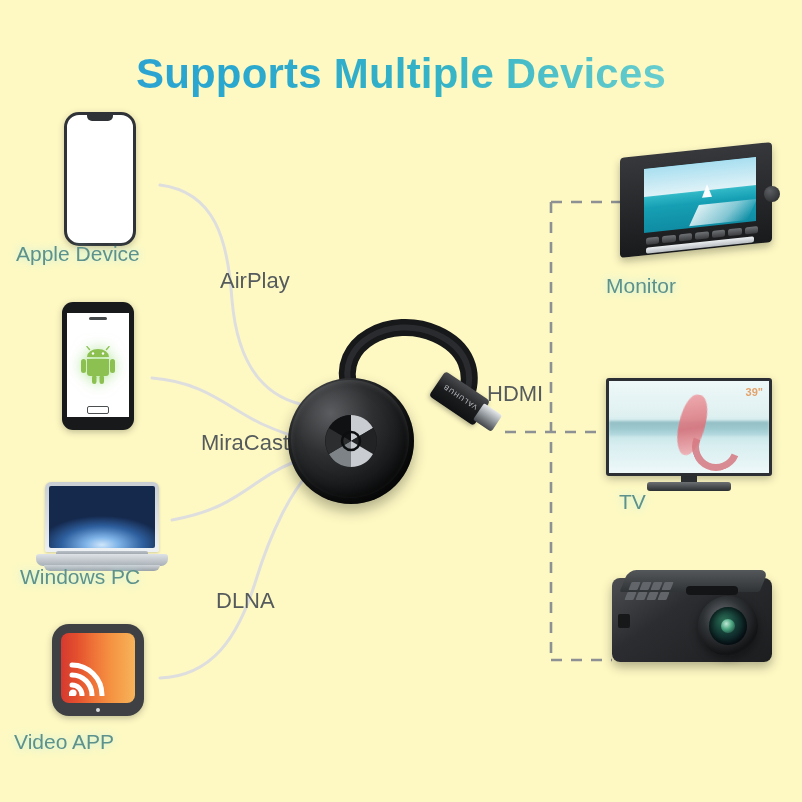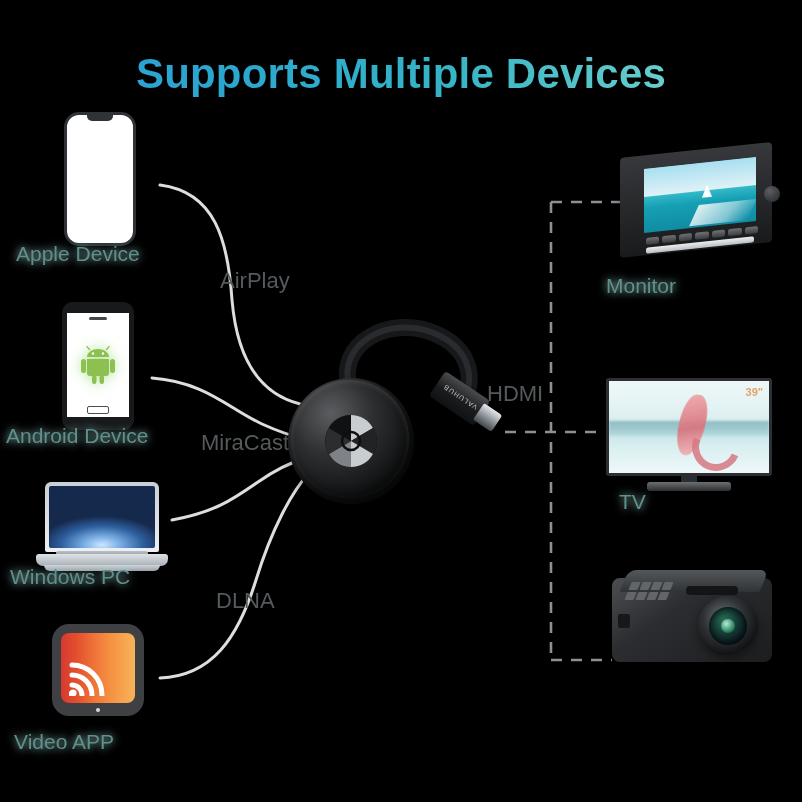--- a/index.html
+++ b/index.html
@@ -4,21 +4,21 @@
 <style>
   html, body {
     margin: 0;
     padding: 0;
     background: #ffffff;
   }
   #page {
     position: relative;
     width: 802px;
     height: 802px;
-    background: #000000;
+    background: #fef9c3;
     overflow: hidden;
     font-family: "Liberation Sans", sans-serif;
   }
   #wires {
     position: absolute;
     left: 0; top: 0;
     width: 802px; height: 802px;
     pointer-events: none;
   }
 
@@ -442,33 +442,32 @@
             <path d="M9.5 3.5 L7 0.6" stroke="#8cc152" stroke-width="1.4" stroke-linecap="round"></path>
             <path d="M26.5 3.5 L29 0.6" stroke="#8cc152" stroke-width="1.4" stroke-linecap="round"></path>
           </g>
           <circle cx="13" cy="7.5" r="1.2" fill="#ffffff"></circle>
           <circle cx="23" cy="7.5" r="1.2" fill="#ffffff"></circle>
         </svg>
         <div class="home"></div>
       </div>
     </div>
   </div>
-  <div class="dev-label" style="left:6px; top:424px; width:196px;">Android Device</div>
 
   <div class="node" style="left:36px; top:482px;">
     <div class="laptop">
       <div class="lid">
         <div class="scr"></div>
       </div>
       <div class="kb"></div>
       <div class="base"></div>
       <div class="foot"></div>
     </div>
   </div>
-  <div class="dev-label" style="left:10px; top:565px; width:166px;">Windows PC</div>
+  <div class="dev-label" style="left:20px; top:565px; width:166px;">Windows PC</div>
 
   <div class="node" style="left:52px; top:624px;">
     <div class="vapp">
       <div class="scr">
         <svg class="cast-icon" viewBox="0 0 38 34">
           <g fill="none" stroke="#ffffff" stroke-width="5" stroke-linecap="round">
             <path d="M2 32 A10 10 0 0 1 2 32"></path>
             <path d="M3 23 A10 10 0 0 1 13 33"></path>
             <path d="M3 13 A20 20 0 0 1 23 33"></path>
             <path d="M3 3  A30 30 0 0 1 33 33"></path>

